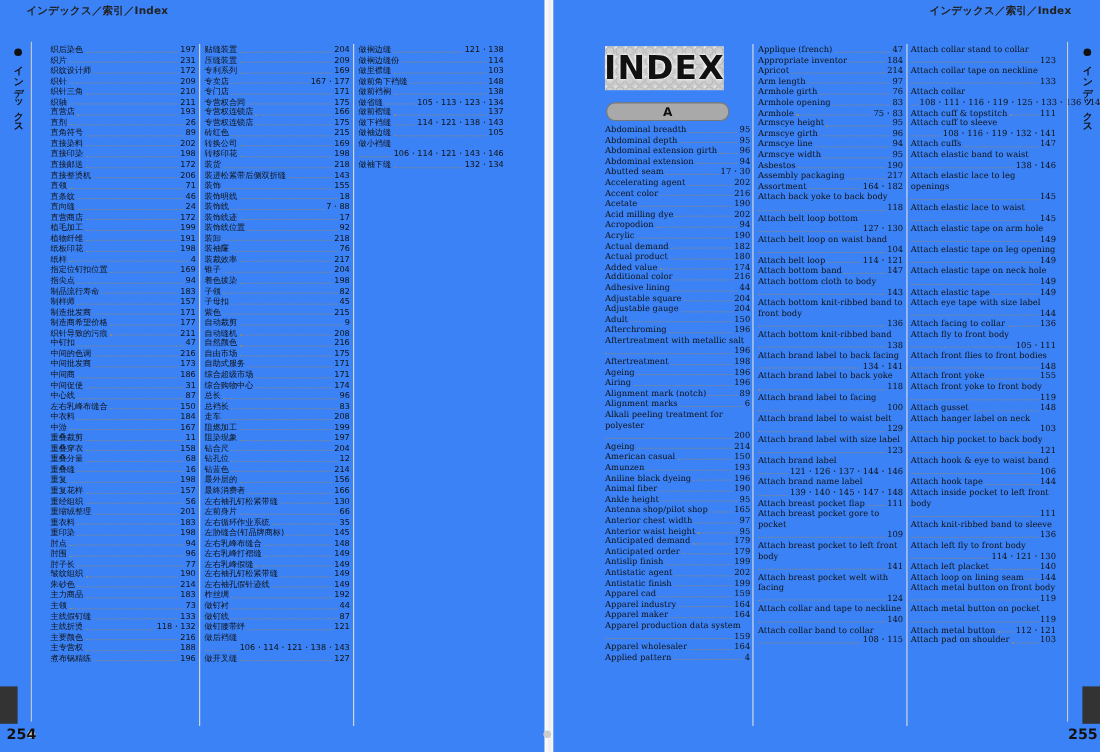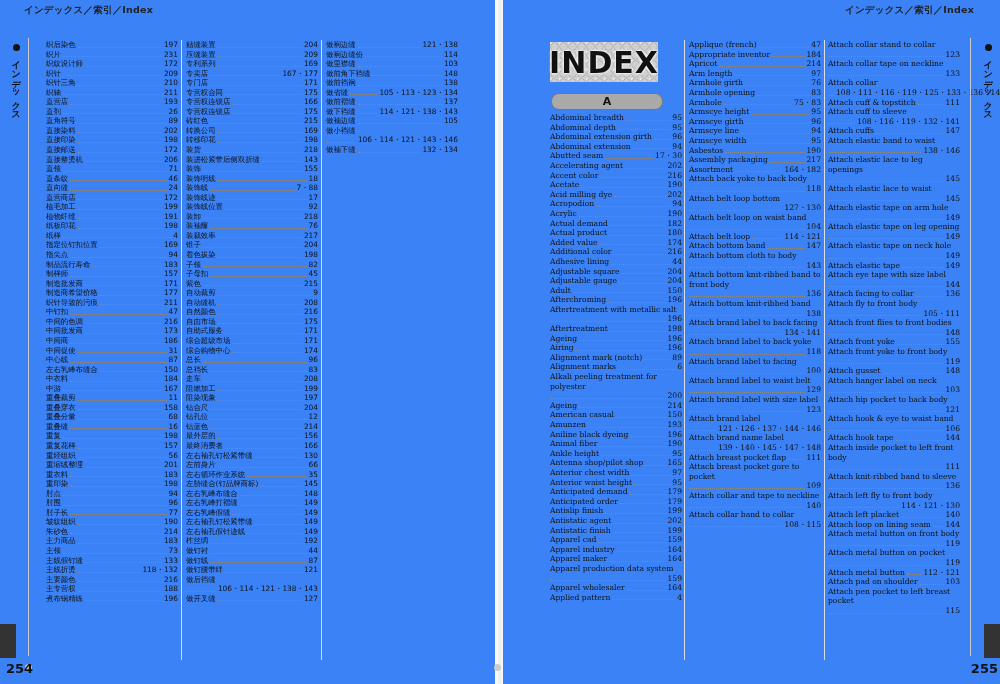--- a/index.html
+++ b/index.html
@@ -1146,20 +1146,34 @@
         <span class="pg">111</span>
       </div>
       <div class="entry wrap">
         <span class="term" style="display: block;">Attach breast pocket gore to pocket</span>
         <div class="line2">
           <span class="leader"></span>
           <span class="pg">109</span>
         </div>
       </div>
       <div class="entry wrap">
+        <span class="term" style="display: block;">Attach breast pocket to left front body</span>
+        <div class="line2">
+          <span class="leader"></span>
+          <span class="pg">141</span>
+        </div>
+      </div>
+      <div class="entry wrap">
+        <span class="term" style="display: block;">Attach breast pocket welt with facing</span>
+        <div class="line2">
+          <span class="leader"></span>
+          <span class="pg">124</span>
+        </div>
+      </div>
+      <div class="entry wrap">
         <span class="term" style="display: block;">Attach collar and tape to neckline</span>
         <div class="line2">
           <span class="leader"></span>
           <span class="pg">140</span>
         </div>
       </div>
       <div class="entry wrap">
         <span class="term" style="display: block;">Attach collar band to collar</span>
         <div class="line2">
           <span class="leader"></span>
@@ -1370,27 +1384,20 @@
       </div>
       <div class="entry">
         <span class="term">Attach metal button</span>
         <span class="leader"></span>
         <span class="pg">112・121</span>
       </div>
       <div class="entry">
         <span class="term">Attach pad on shoulder</span>
         <span class="leader"></span>
         <span class="pg">103</span>
-      </div>
-      <div class="entry wrap">
-        <span class="term" style="display: block;">Attach pen pocket to left breast pocket</span>
-        <div class="line2">
-          <span class="leader"></span>
-          <span class="pg">115</span>
-        </div>
       </div>
     </div>
   <div class="tabstrip">
     <div class="tab-rule"></div>
     <div class="side-label"><span class="dot"></span><span>インデックス</span></div>
     <div class="tab-active"></div>
   </div>
   <div class="endcap"></div>
   <div class="page-num">255</div>
 </div>

